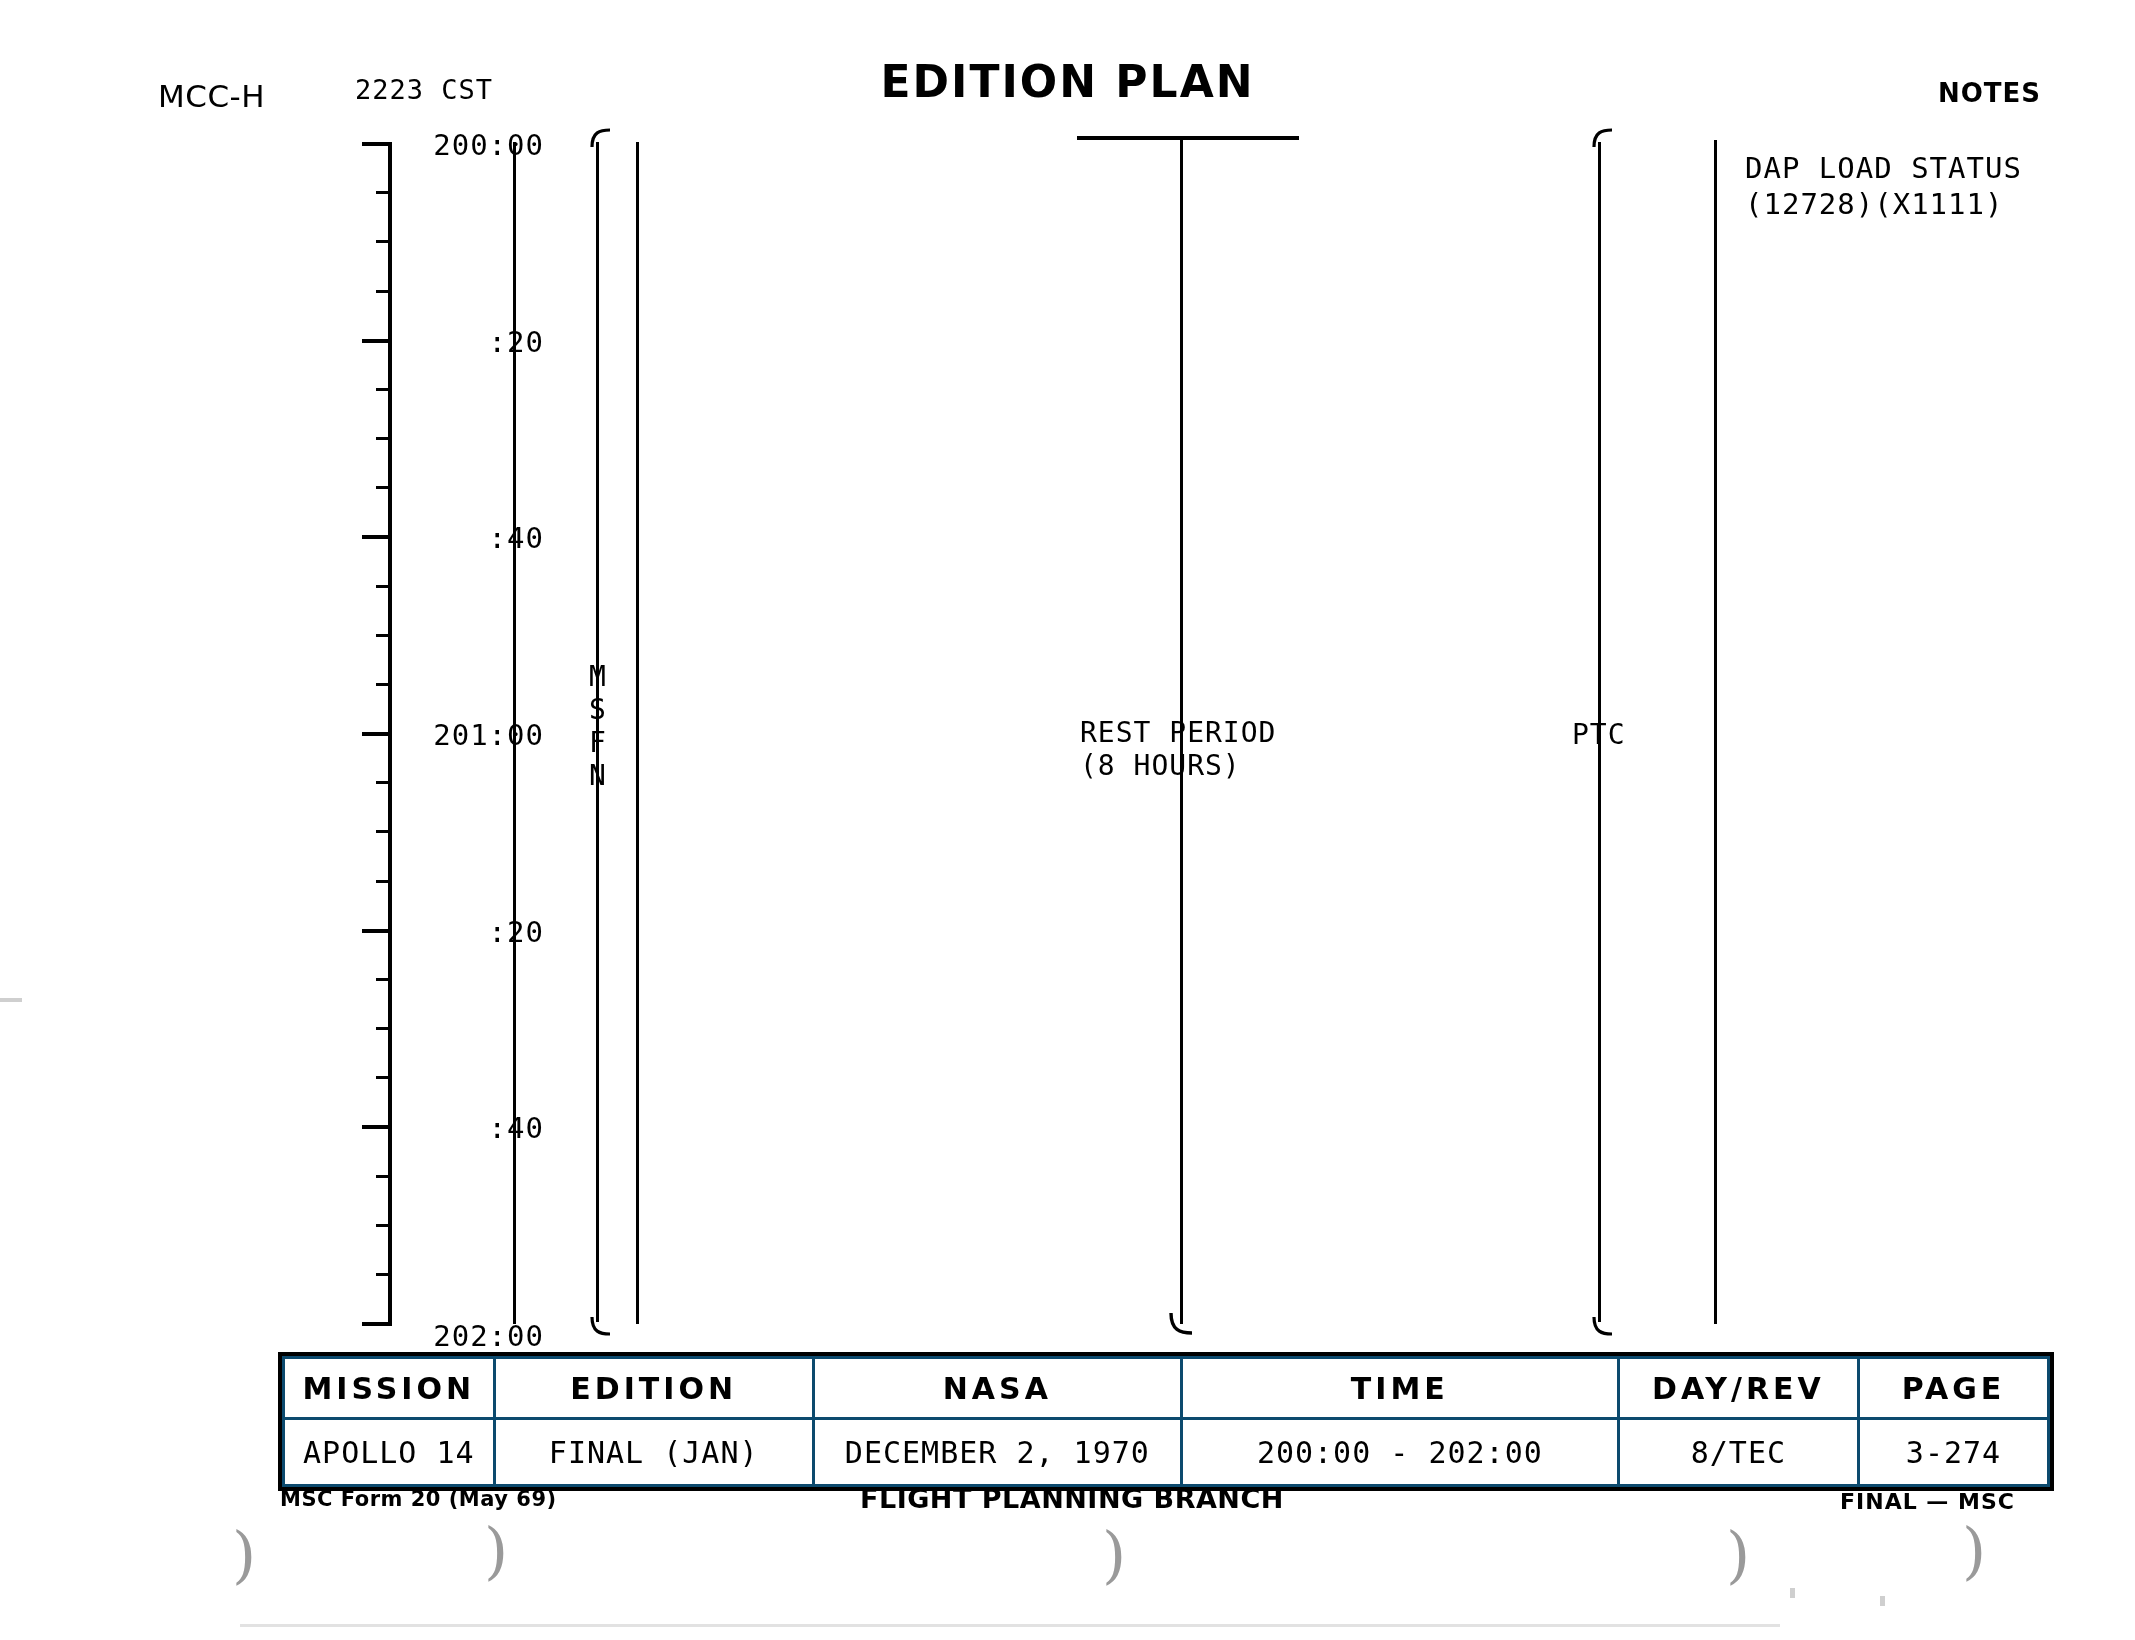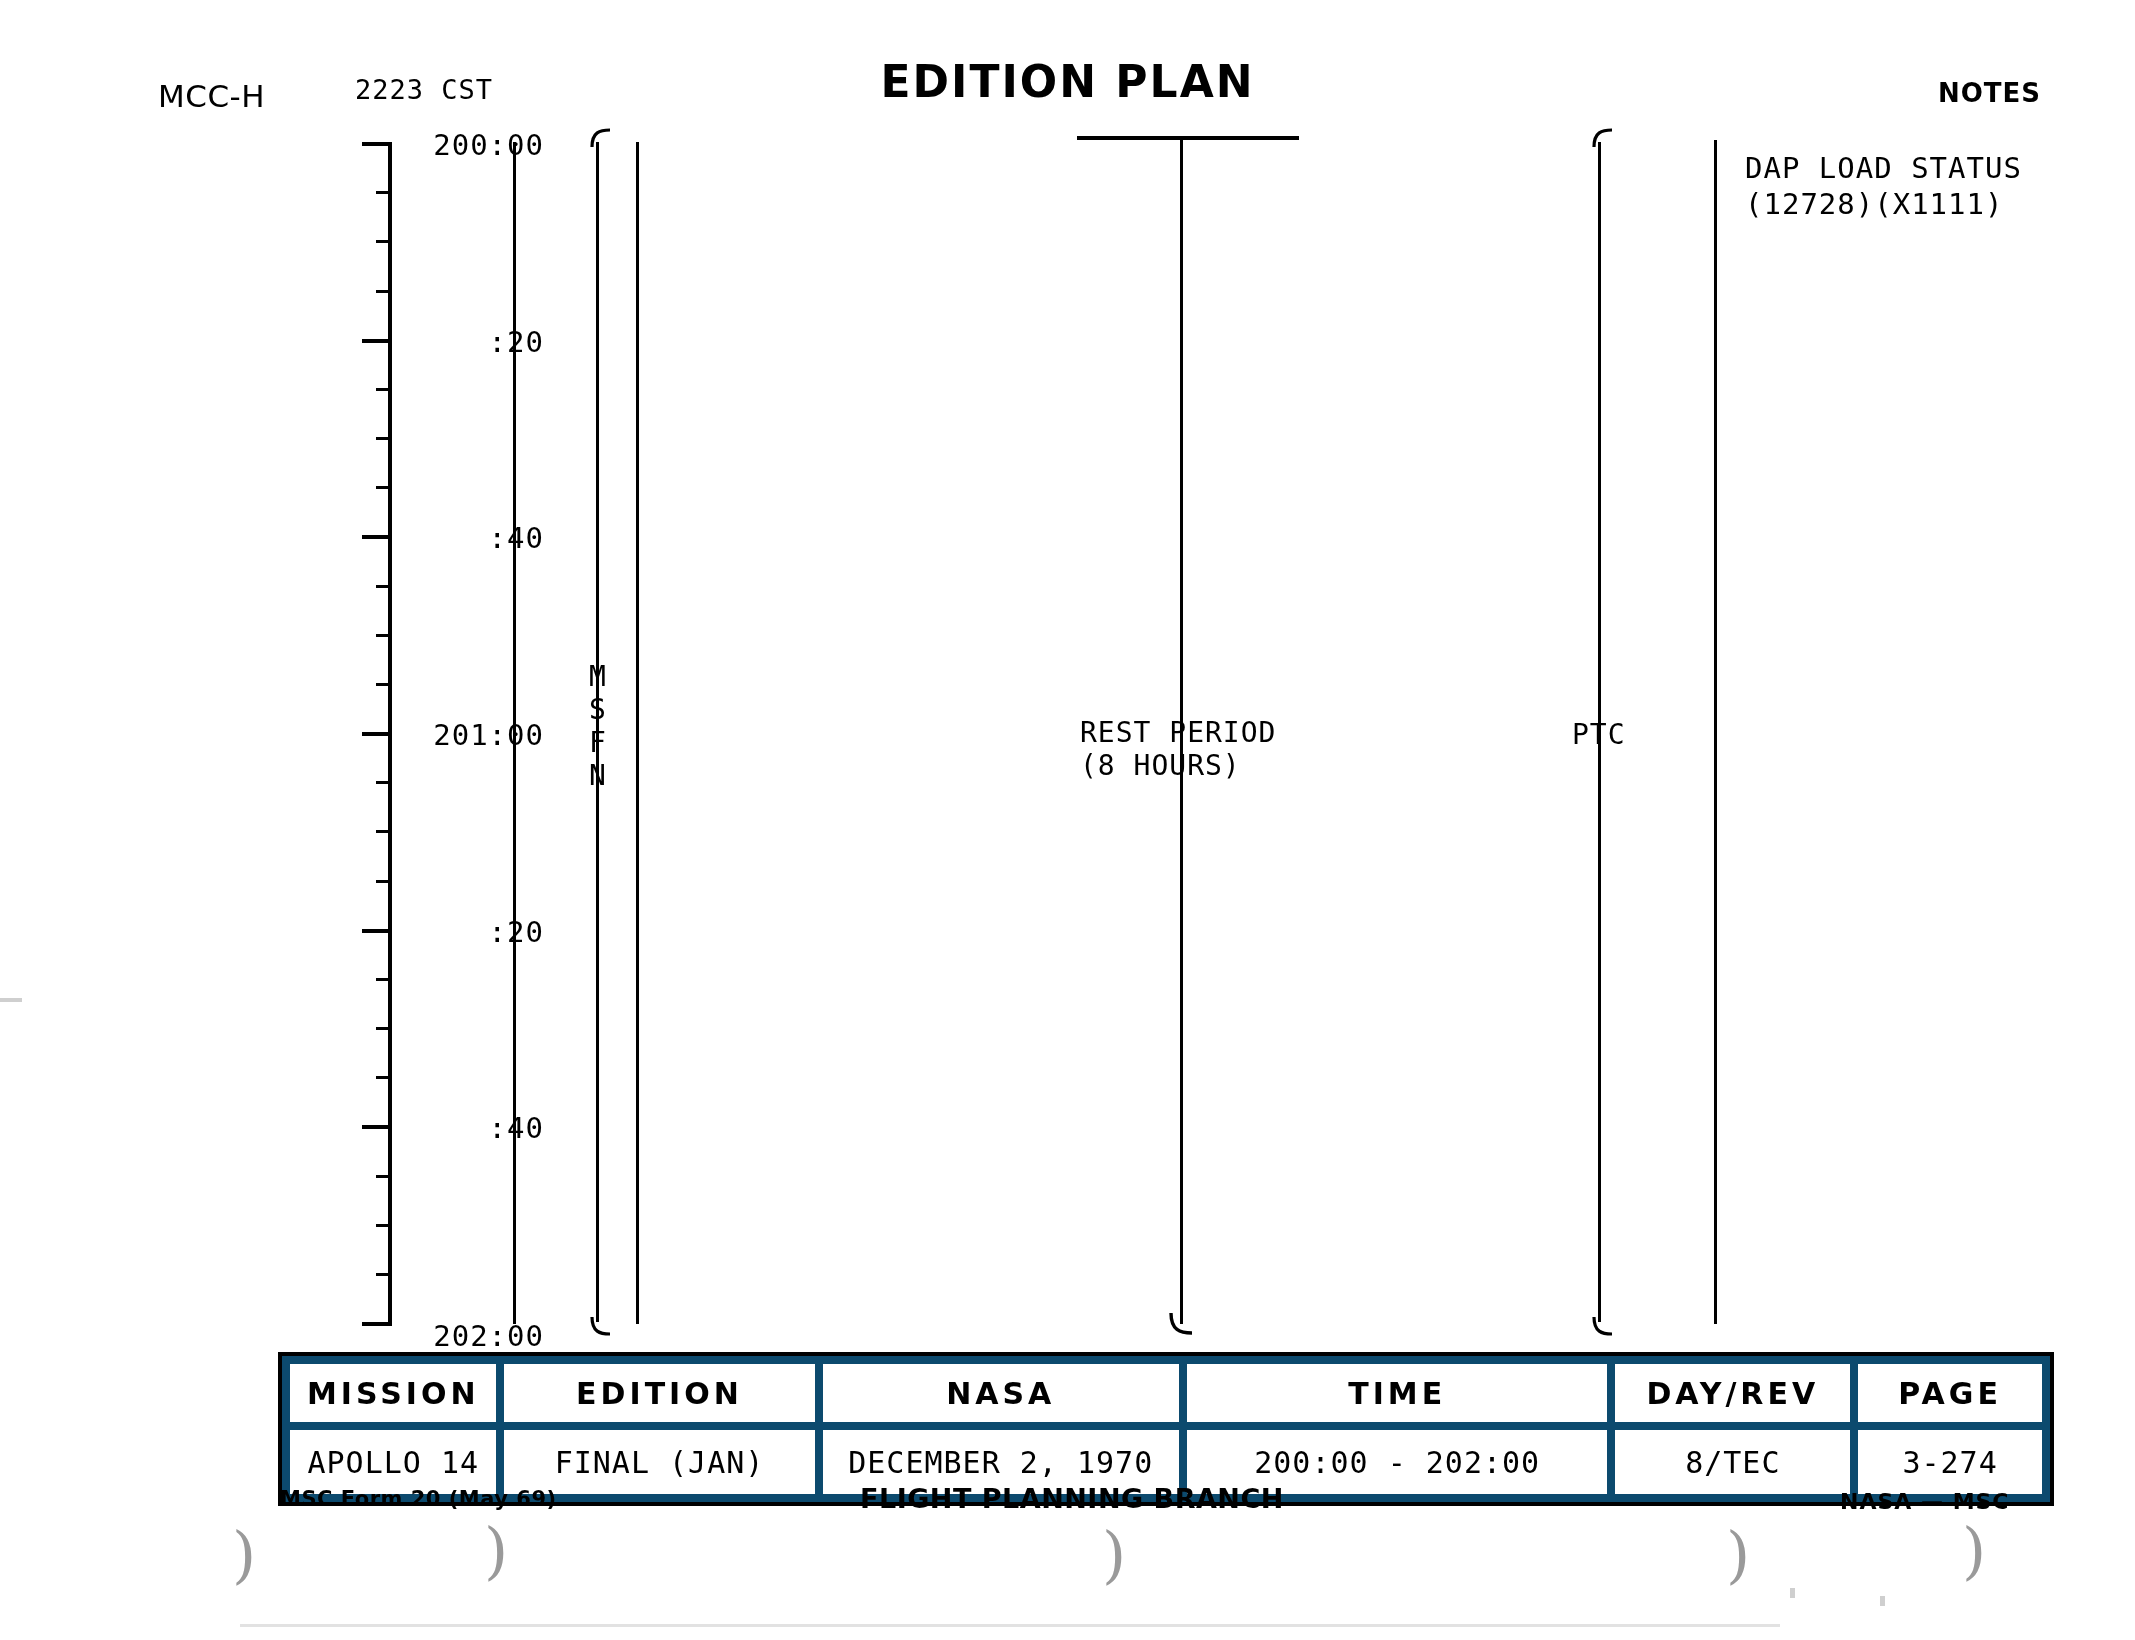--- a/index.html
+++ b/index.html
@@ -160,21 +160,21 @@
     top: 1352px;
     width: 1768px;
     border: 4px solid #000;
     border-collapse: collapse;
   }
   .tbl table {
     border-collapse: collapse;
     width: 100%;
   }
   .tbl th, .tbl td {
-    border: 8px solid #0c4a6e;
+    border: 3px solid #0c4a6e;
     text-align: center;
     font-size: 30px;
     letter-spacing: 1px;
     padding: 6px 4px;
     font-family: "DejaVu Sans", sans-serif;
   }
   .tbl th {
     font-weight: bold;
     letter-spacing: 4px;
     font-size: 30px;
@@ -360,21 +360,21 @@
         <td>200:00 - 202:00</td>
         <td>8/TEC</td>
         <td>3-274</td>
       </tr>
     </tbody>
   </table>
 </div>
 
 <div class="foot-left">MSC Form 20 (May 69)</div>
 <div class="foot-center">FLIGHT PLANNING BRANCH</div>
-<div class="foot-right">NASA — MSC</div>
+<div class="foot-right">FINAL — MSC</div>
 
 <div class="crescent" style="left:232px; top:1518px;">)</div>
 <div class="crescent" style="left:484px; top:1514px;">)</div>
 <div class="crescent" style="left:1102px; top:1518px;">)</div>
 <div class="crescent" style="left:1726px; top:1518px;">)</div>
 <div class="crescent" style="left:1962px; top:1514px;">)</div>
 <div class="faint" style="left:0; top:998px; width:22px; height:4px;"></div>
 <div class="faint" style="left:1790px; top:1588px; width:5px; height:10px;"></div>
 <div class="faint" style="left:1880px; top:1596px; width:5px; height:10px;"></div>
 <div class="faint" style="left:240px; top:1624px; width:1540px; height:3px; background:#e2e2e2;"></div>

